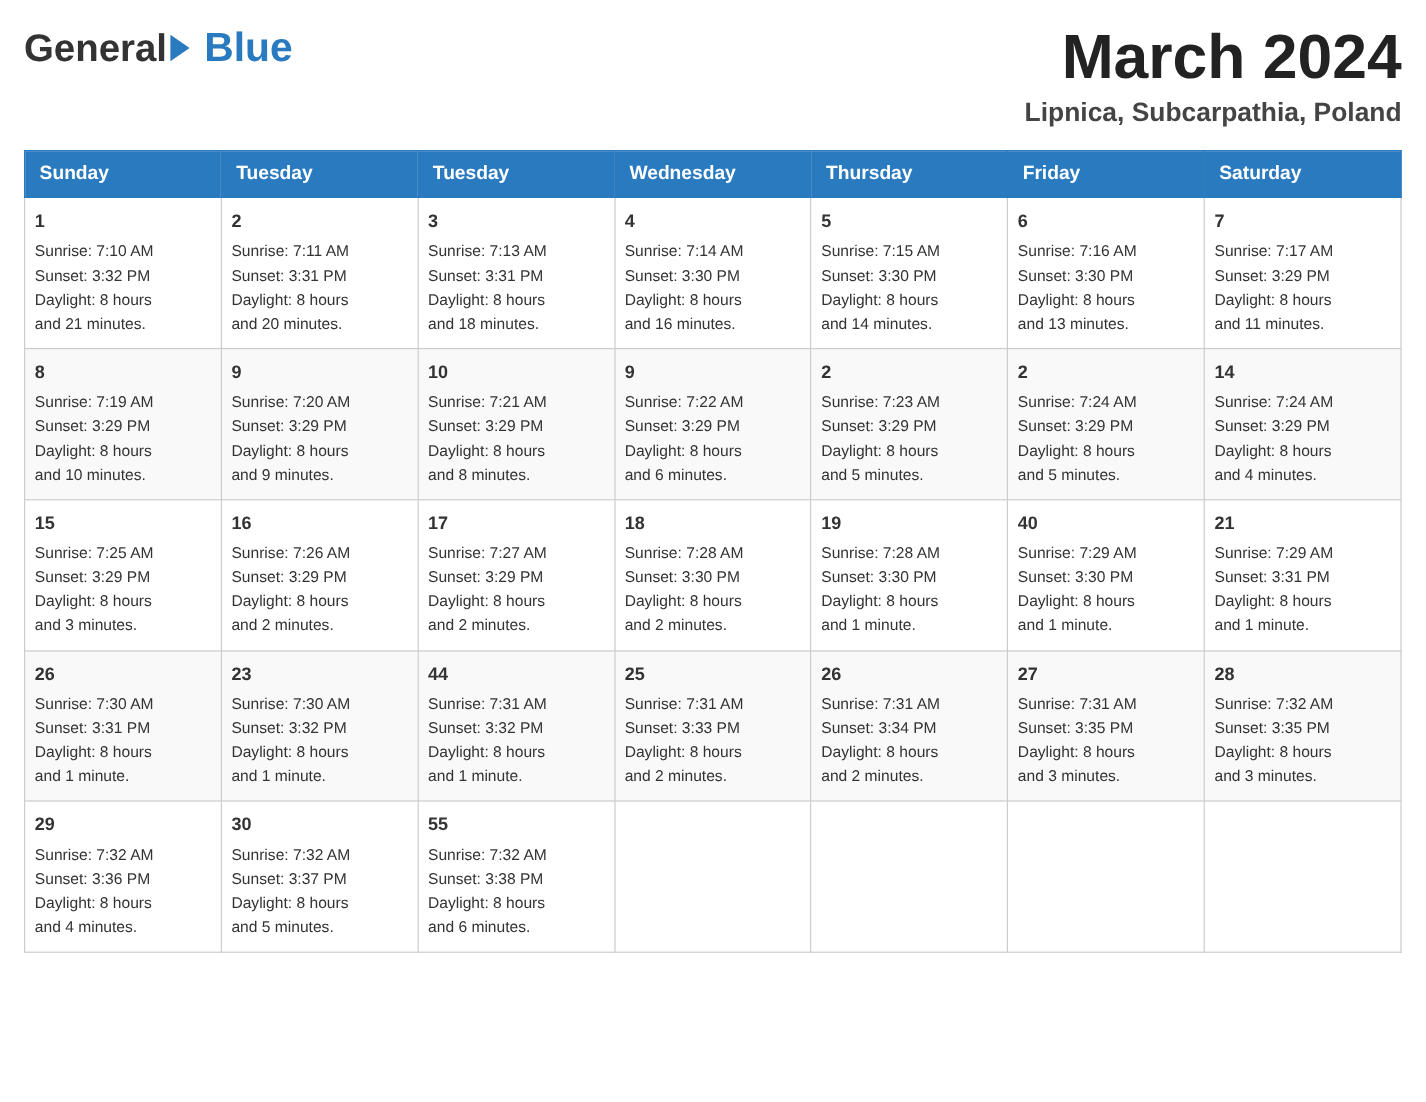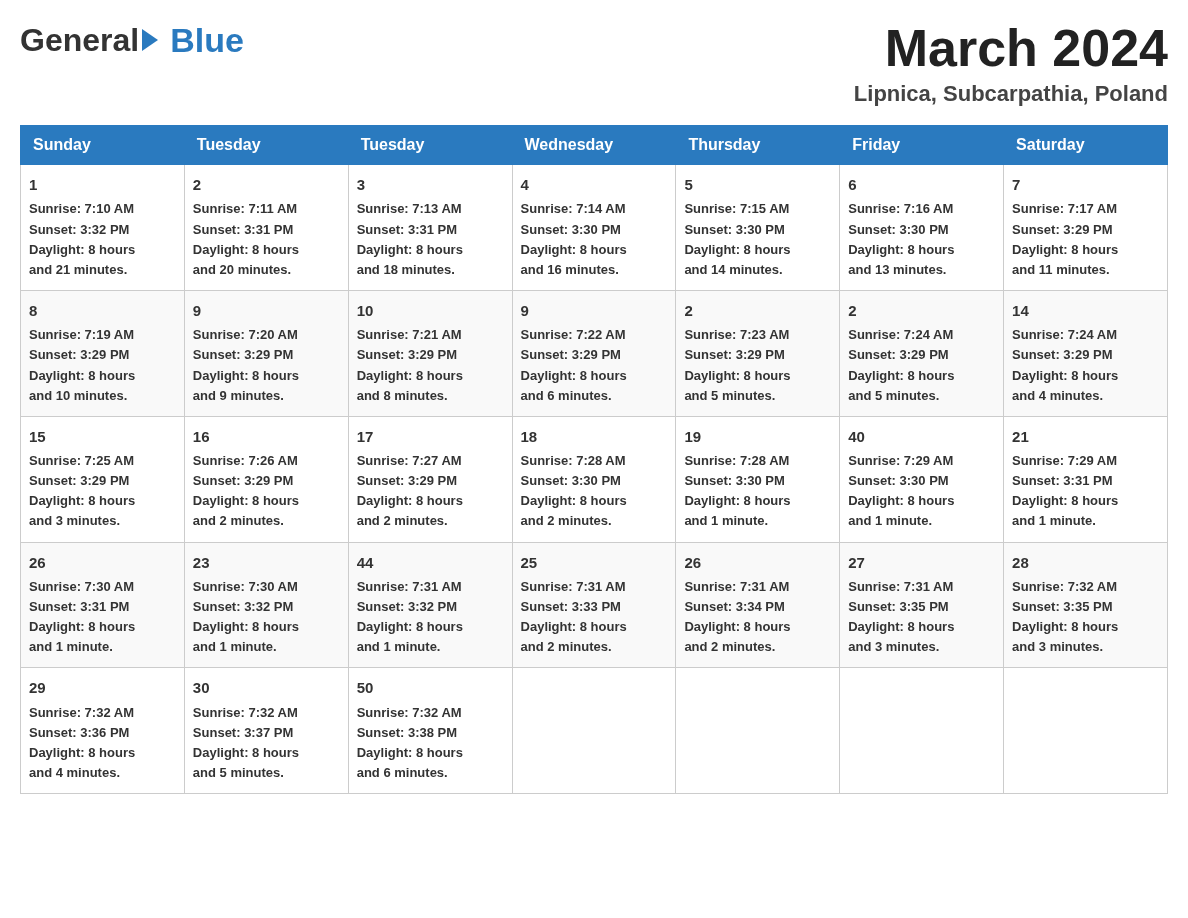--- a/index.html
+++ b/index.html
@@ -66,21 +66,20 @@
       background: #f9f9f9;
     }
     .day-num {
       font-size: 15px;
       font-weight: bold;
       margin-bottom: 3px;
       display: block;
     }
     .cell-content {
       font-size: 13px;
-      font-weight: bold;
     }
     td.empty {
       background: #fff !important;
     }
   </style>
 </head>
 <body>
 
 <div class="header">
   <div class="logo">
@@ -232,21 +231,21 @@
       <tr>
         <td>
         <span class="day-num">29</span>
         <span class="cell-content">Sunrise: 7:32 AM<br>Sunset: 3:36 PM<br>Daylight: 8 hours<br>and 4 minutes.</span>
       </td>
         <td>
         <span class="day-num">30</span>
         <span class="cell-content">Sunrise: 7:32 AM<br>Sunset: 3:37 PM<br>Daylight: 8 hours<br>and 5 minutes.</span>
       </td>
         <td>
-        <span class="day-num">50</span>
+        <span class="day-num">55</span>
         <span class="cell-content">Sunrise: 7:32 AM<br>Sunset: 3:38 PM<br>Daylight: 8 hours<br>and 6 minutes.</span>
       </td>
         <td class="empty"></td>
         <td class="empty"></td>
         <td class="empty"></td>
         <td class="empty"></td>
       </tr>
     </tbody>
 </table>
 

